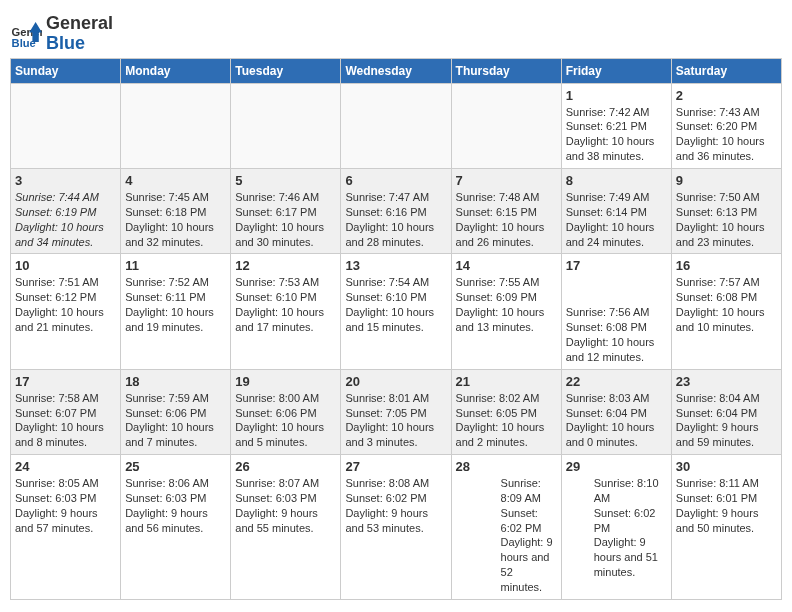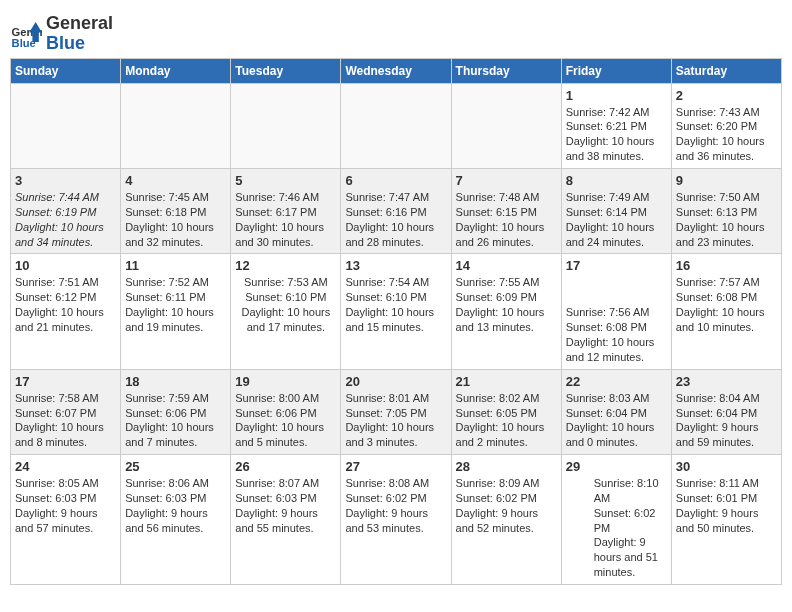--- a/index.html
+++ b/index.html
@@ -187,21 +187,21 @@
 Daylight: 10 hours and 21 minutes.</div>
         </td>
         <td class="white">
           <span class="day-num">11</span>
           <div class="cell-text" style="white-space: pre-line;">Sunrise: 7:52 AM
 Sunset: 6:11 PM
 Daylight: 10 hours and 19 minutes.</div>
         </td>
         <td class="white">
           <span class="day-num">12</span>
-          <div class="cell-text" style="white-space: pre-line; text-align: center;">Sunrise: 7:53 AM
+          <div class="cell-text" style="white-space: pre-line;">Sunrise: 7:53 AM
 Sunset: 6:10 PM
 Daylight: 10 hours and 17 minutes.</div>
         </td>
         <td class="white">
           <span class="day-num">13</span>
           <div class="cell-text" style="white-space: pre-line;">Sunrise: 7:54 AM
 Sunset: 6:10 PM
 Daylight: 10 hours and 15 minutes.</div>
         </td>
         <td class="white">
@@ -287,21 +287,21 @@
 Daylight: 9 hours and 55 minutes.</div>
         </td>
         <td class="white">
           <span class="day-num">27</span>
           <div class="cell-text" style="white-space: pre-line;">Sunrise: 8:08 AM
 Sunset: 6:02 PM
 Daylight: 9 hours and 53 minutes.</div>
         </td>
         <td class="white">
           <span class="day-num">28</span>
-          <div class="cell-text" style="white-space: pre-line;">Sunrise: 8:09 AM
+          <div class="cell-text" style="white-space: pre-line; margin-left: 45px;">Sunrise: 8:09 AM
 Sunset: 6:02 PM
 Daylight: 9 hours and 52 minutes.</div>
         </td>
         <td class="white">
           <span class="day-num">29</span>
           <div class="cell-text" style="white-space: pre-line; margin-left: 28px;">Sunrise: 8:10 AM
 Sunset: 6:02 PM
 Daylight: 9 hours and 51 minutes.</div>
         </td>
         <td class="white">

